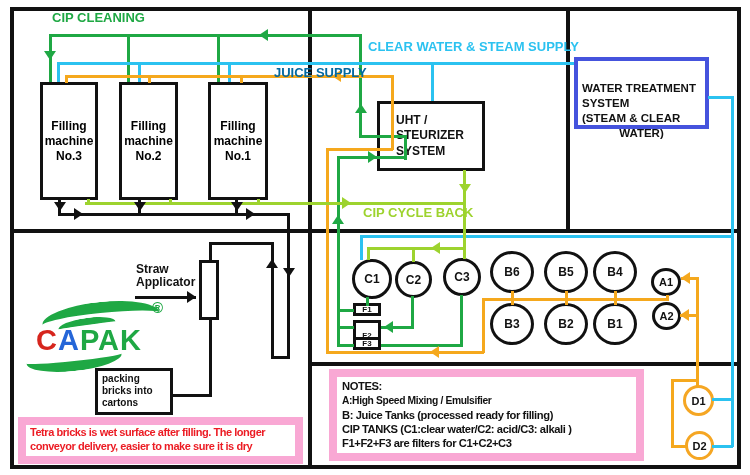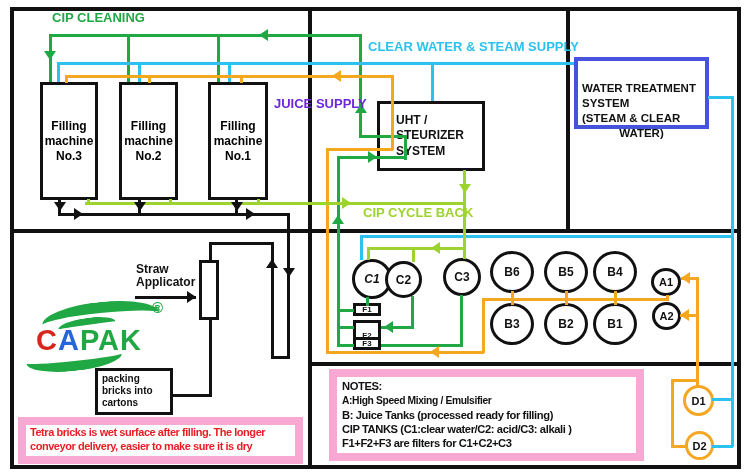--- a/index.html
+++ b/index.html
@@ -73,22 +73,22 @@
     <div class="swoosh" style="left:38px;top:24px;width:58px;height:15px;border-top:7px solid #1FA844;transform:rotate(-8deg);"></div>
     <div class="swoosh" style="left:6px;top:52px;width:96px;height:25px;border-bottom:10px solid #1FA844;transform:rotate(-6deg);"></div>
     <div id="logo-word" style="position:absolute;left:16px;top:30px;font-size:29px;font-weight:bold;letter-spacing:1px;"><span style="color: rgb(214, 37, 29);">C</span><span style="color: rgb(37, 102, 216);">A</span><span style="color: rgb(31, 168, 68);">P</span><span style="color: rgb(31, 168, 68);">A</span><span style="color: rgb(31, 168, 68);">K</span></div>
     <div class="abs" style="left:132px;top:5px;color:#1FA844;font-size:15px;font-weight:bold;">®</div>
   </div>
 
   <div class="fbox" style="left:353px;top:303px;width:28px;height:13px;">F1</div>
   <div class="fbox" style="left:353px;top:320px;width:28px;height:30px;">F2</div>
   <div class="fbox" style="left:353px;top:337px;width:28px;height:13px;">F3</div>
 
-  <div class="tank" style="left:352px;top:259px;width:40px;height:40px;font-style:italic;">C1</div>
-  <div class="tank" style="left:385px;top:261px;width:37px;height:37px;">C2</div>
+  <div class="tank" style="left:352px;top:259px;width:40px;height:40px;">C1</div>
+  <div class="tank" style="left:395px;top:261px;width:37px;height:37px;">C2</div>
   <div class="tank" style="left:443px;top:258px;width:38px;height:38px;">C3</div>
 
   <div class="tank" style="left:490px;top:251px;width:44px;height:42px;">B6</div>
   <div class="tank" style="left:544px;top:251px;width:44px;height:42px;">B5</div>
   <div class="tank" style="left:593px;top:251px;width:44px;height:42px;">B4</div>
   <div class="tank" style="left:490px;top:303px;width:44px;height:42px;">B3</div>
   <div class="tank" style="left:544px;top:303px;width:44px;height:42px;">B2</div>
   <div class="tank" style="left:593px;top:303px;width:44px;height:42px;">B1</div>
 
   <div class="tank small" style="left:651px;top:268px;width:30px;height:28px;">A1</div>
@@ -185,21 +185,21 @@
       <span class="ah" style="left: 231px; top: 202px; border-top-width: 9px; border-bottom-width: 0px; border-top-color: rgb(17, 17, 17);"></span>
       <span class="ah" style="left: 74px; top: 208px; border-left-width: 9px; border-right-width: 0px; border-left-color: rgb(17, 17, 17);"></span>
       <span class="ah" style="left: 246px; top: 208px; border-left-width: 9px; border-right-width: 0px; border-left-color: rgb(17, 17, 17);"></span>
       <span class="ah" style="left: 283px; top: 268px; border-top-width: 9px; border-bottom-width: 0px; border-top-color: rgb(17, 17, 17);"></span>
       <span class="ah" style="left: 266px; top: 259px; border-bottom-width: 9px; border-top-width: 0px; border-bottom-color: rgb(17, 17, 17);"></span>
       <span class="ah" style="left: 187px; top: 291px; border-left-width: 9px; border-right-width: 0px; border-left-color: rgb(17, 17, 17);"></span>
     </div>
 
   <div class="hdr" style="left:52px;top:10px;color:#1FA844;">CIP CLEANING</div>
   <div class="hdr" style="left:368px;top:39px;color:#2BC2F0;">CLEAR WATER &amp; STEAM SUPPLY</div>
-  <div class="hdr" style="left:274px;top:96px;color:#6d28d9;">JUICE SUPPLY</div>
+  <div class="hdr" style="left:274px;top:65px;color:#0369a1;">JUICE SUPPLY</div>
   <div class="hdr" style="left:363px;top:205px;color:#9DD32E;">CIP CYCLE BACK</div>
 
   <div class="rednote" style="left:329px;top:369px;width:315px;height:92px;padding:2px 5px;font-weight:bold;font-size:11.2px;letter-spacing:-0.4px;line-height:1.28;color:#111;">
     <div>NOTES:</div>
     <div style="transform:scaleX(0.92);transform-origin:left;">A:High Speed Mixing / Emulsifier</div>
     <div>B: Juice Tanks (processed ready for filling)</div>
     <div>CIP TANKS (C1:clear water/C2: acid/C3: alkali )</div>
     <div>F1+F2+F3 are filters for C1+C2+C3</div>
     <div>D: product supply (constricted juice+water+ flavor need)</div>
   </div>

